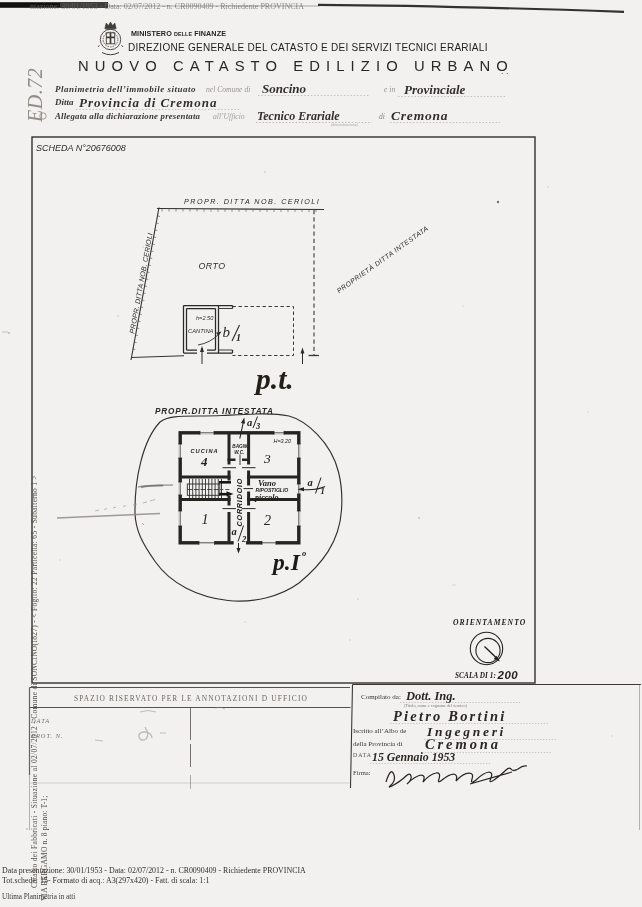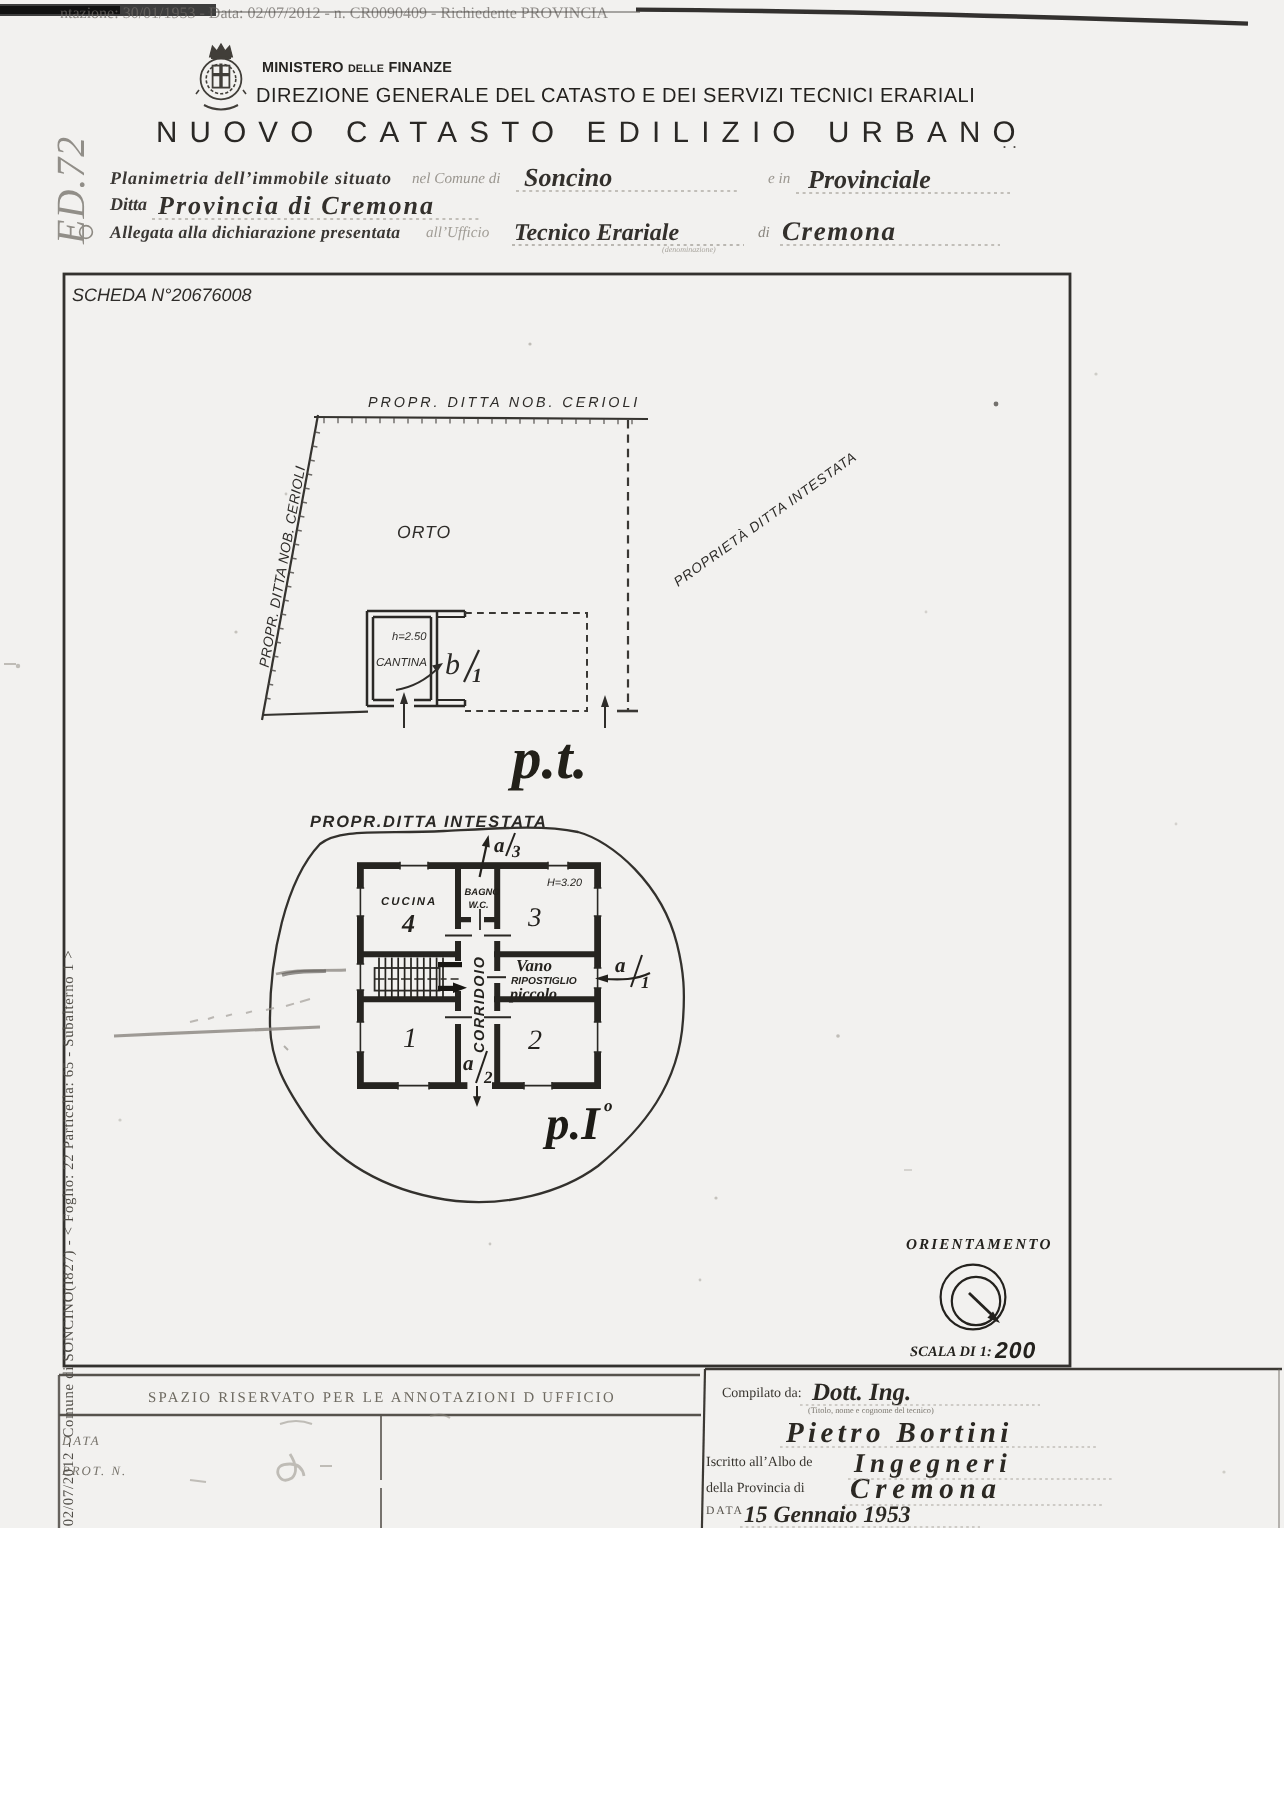--- a/index.html
+++ b/index.html
@@ -1,16 +1,16 @@
 <!DOCTYPE html>
 <html><head>
 <meta charset="utf-8">
 <style>
 html,body{margin:0;padding:0;background:#fff;}
-#page{position:relative;width:642px;height:764px;background:#f2f1ef;overflow:hidden;
+#page{position:relative;width:642px;height:907px;background:#f2f1ef;overflow:hidden;
 font-family:"Liberation Sans",sans-serif;}
 svg{position:absolute;left:0;top:0;}
 .hw{font-family:"Liberation Serif",serif;font-style:italic;}
 </style>
 </head>
 <body>
 <div id="page">
 <svg width="642" height="907" viewBox="0 0 642 907">
 
 <rect x="0" y="0" width="642" height="907" fill="#f2f1ef"></rect>

